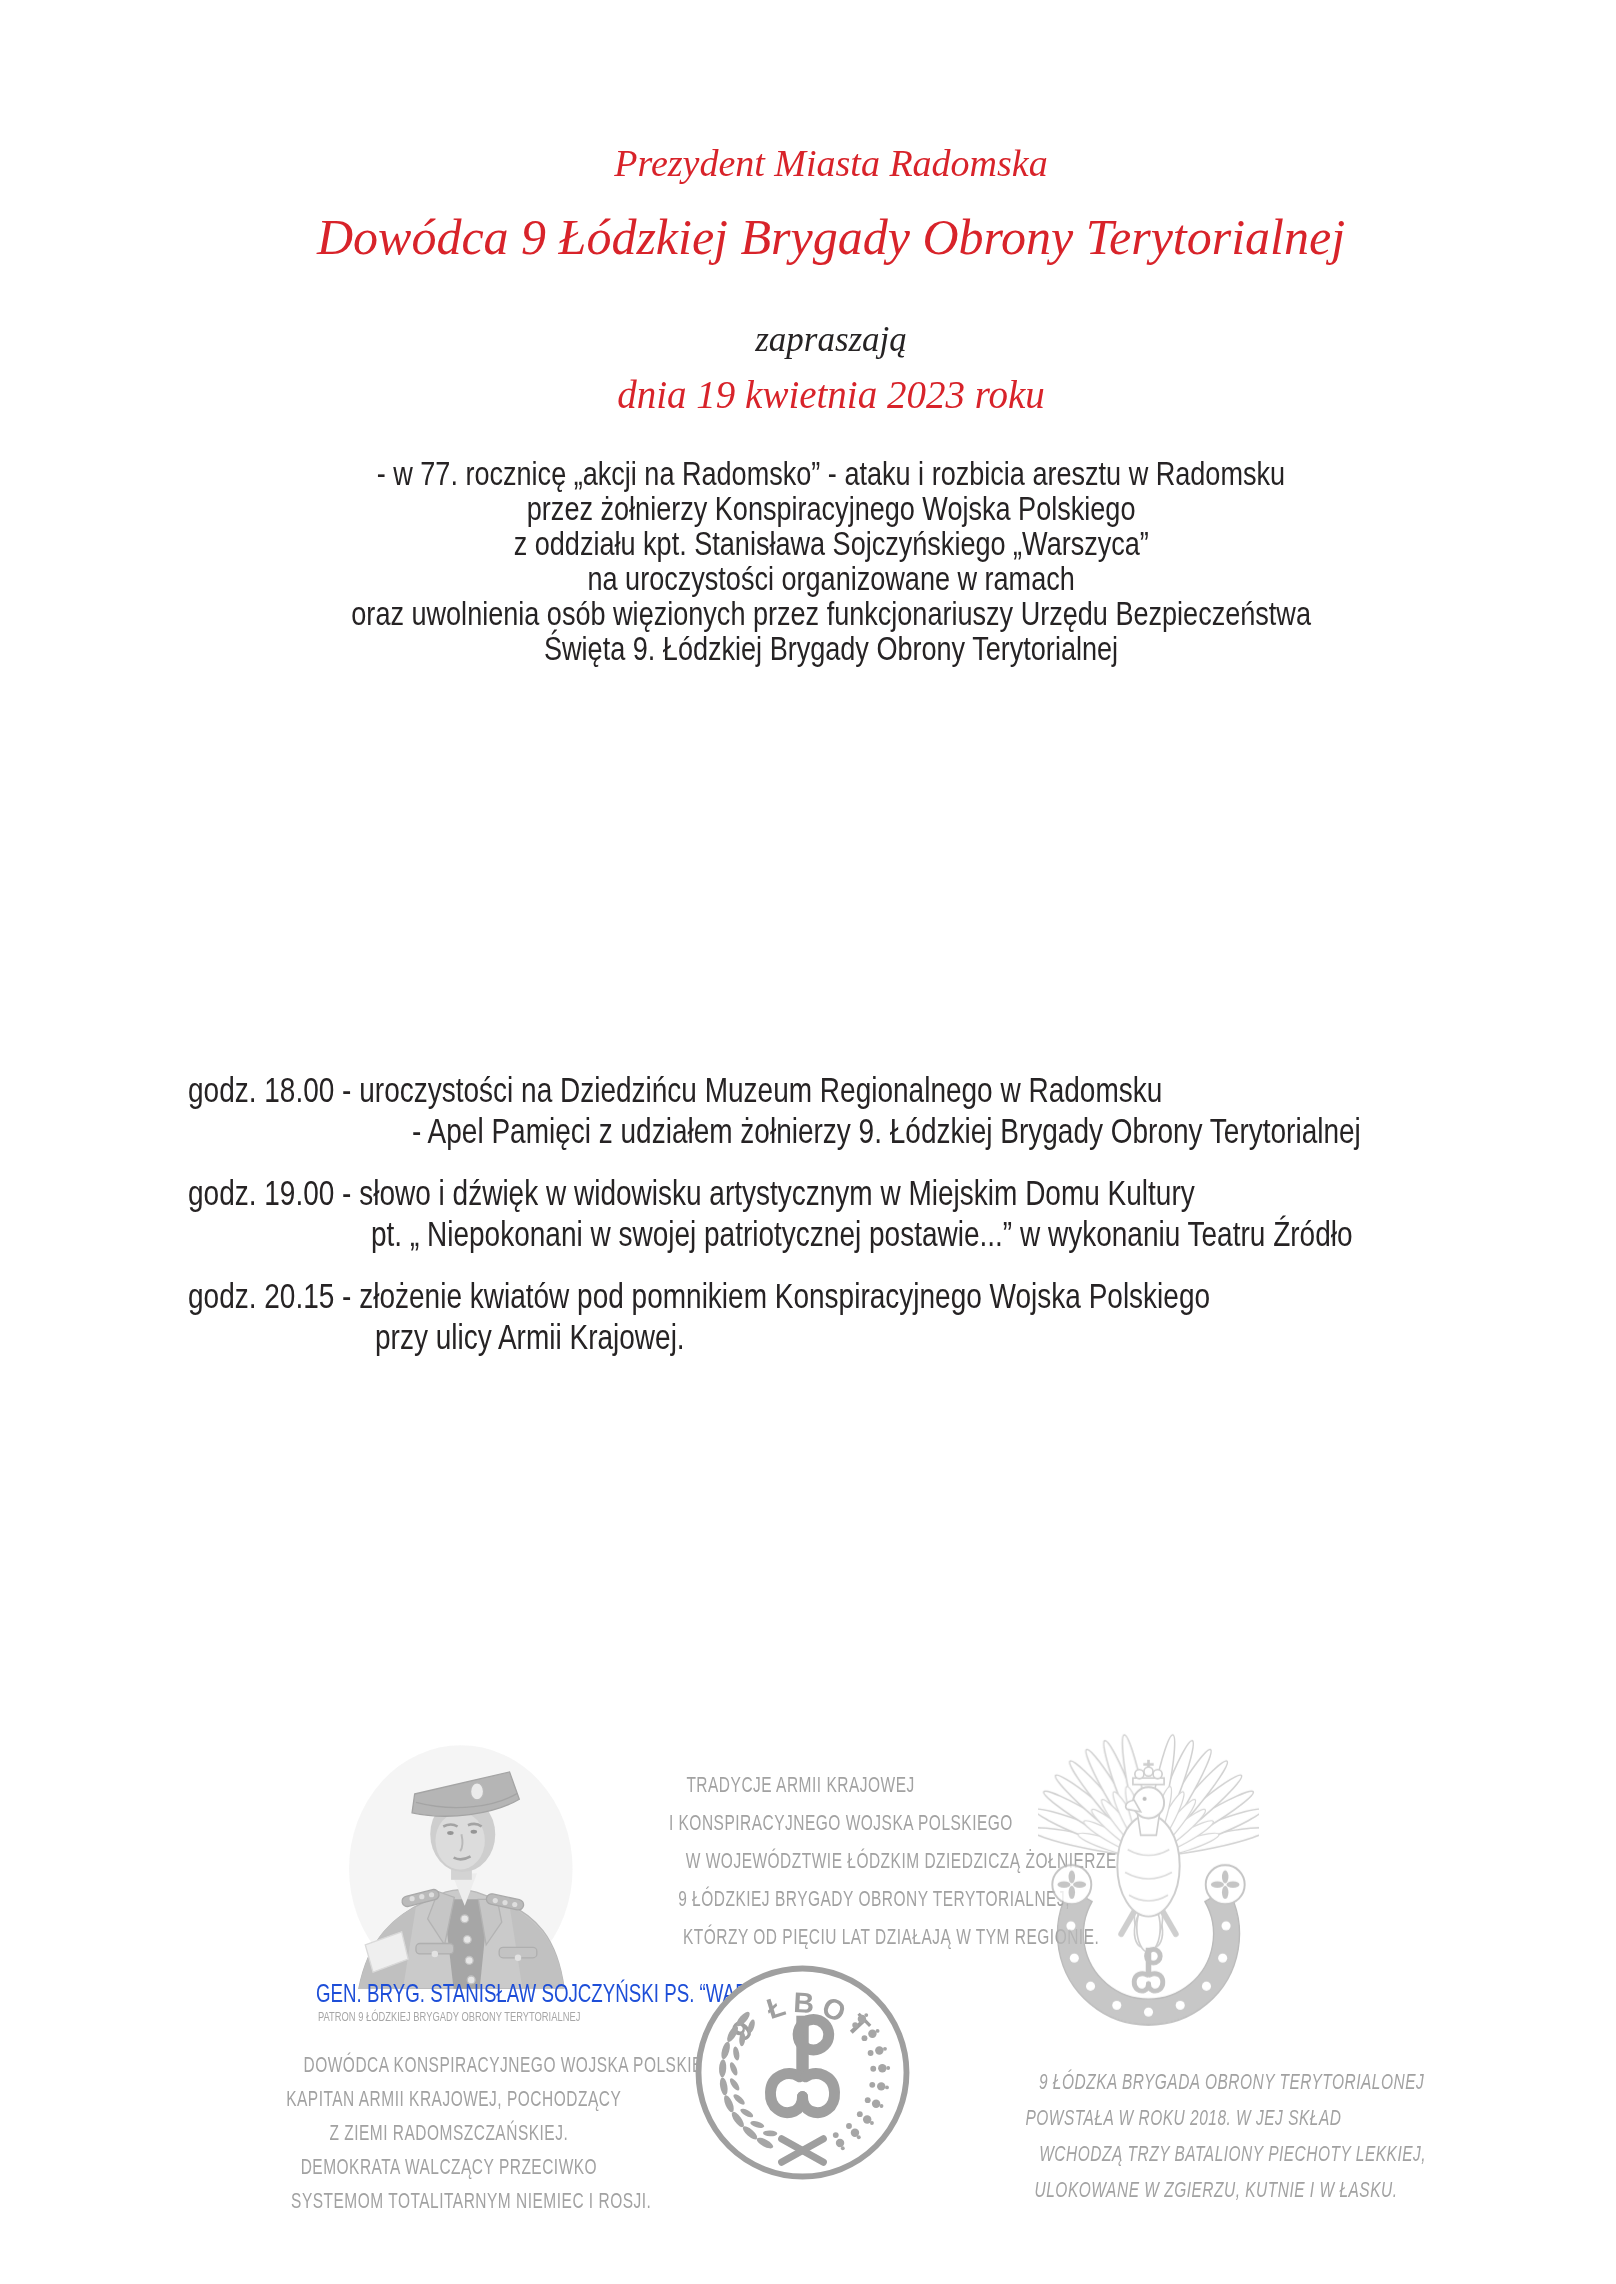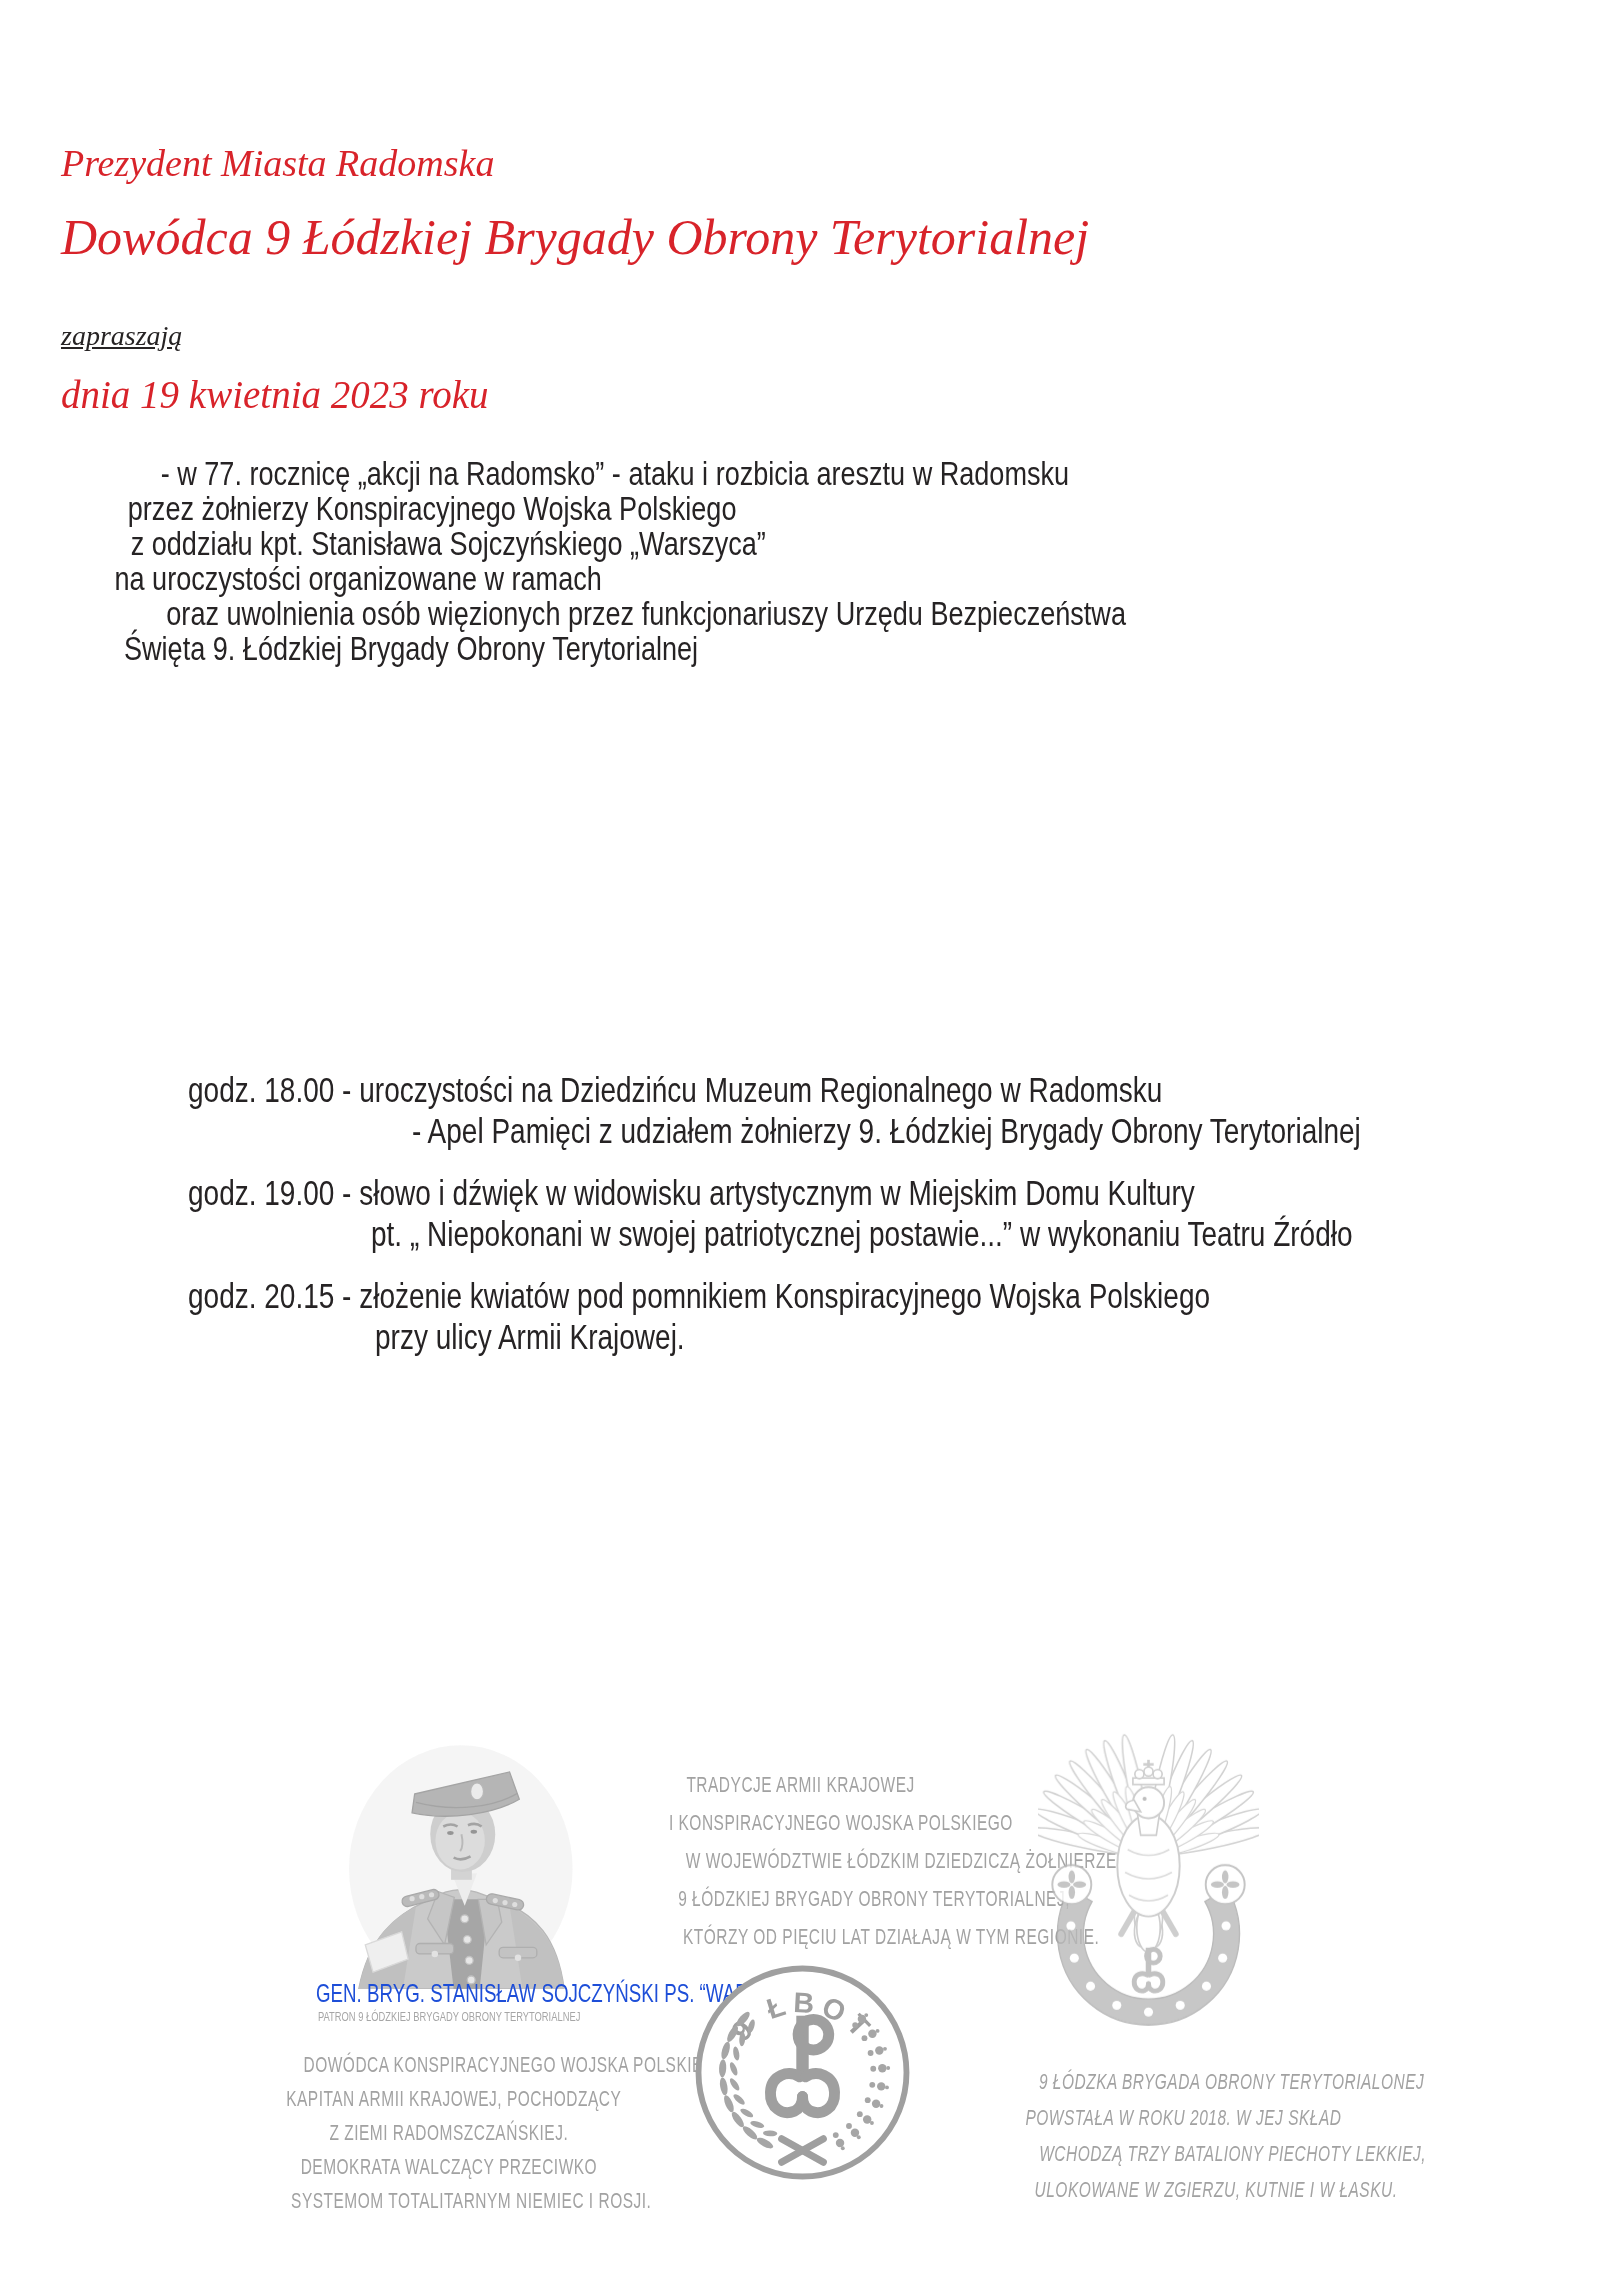--- a/index.html
+++ b/index.html
@@ -1,24 +1,24 @@
 <!DOCTYPE html>
 <html lang="pl" style="font-size:10.4px"><head>
 <meta charset="utf-8">
 <style>
   html,body{margin:0;padding:0;background:#ffffff;}
   .page{position:relative;width:1616px;height:2284px;background:#ffffff;overflow:hidden;
         font-family:"Liberation Sans",sans-serif;color:#262324;}
   .abs{position:absolute;}
-  .ctr{left:17px;right:0;margin-left:44px;}
+  .ctr{left:2px;right:0;text-align:center;margin-left:44px;}
   .serif-red{font-family:"Liberation Serif",serif;font-style:italic;color:#d8232a;}
   .serif-blk{font-family:"Liberation Serif",serif;font-style:italic;color:#262324;}
   .t-line1{top:141px;font-size:38px;}
   .t-line2{top:208px;font-size:50px;}
-  .t-invite{top:320px;font-size:28px;text-decoration:underline;}
+  .t-invite{top:320px;font-size:35px;}
   .t-date{top:372px;font-size:39px;}
   
   .cnd{display:inline-block;transform:scaleX(0.82);transform-origin:center;white-space:nowrap;}
   .cndl{display:inline-block;transform:scaleX(0.80);transform-origin:left center;white-space:nowrap;}
   .intro{top:456px;font-size:33px;line-height:35px;}
   .schedule{left:188px;top:1069px;font-size:35px;line-height:41px;}
   .sitem{margin-bottom:21px;}
   .ind1{padding-left:165px;text-align:right;}
   .ind2{padding-left:183px;}
   .ind3{padding-left:187px;}

